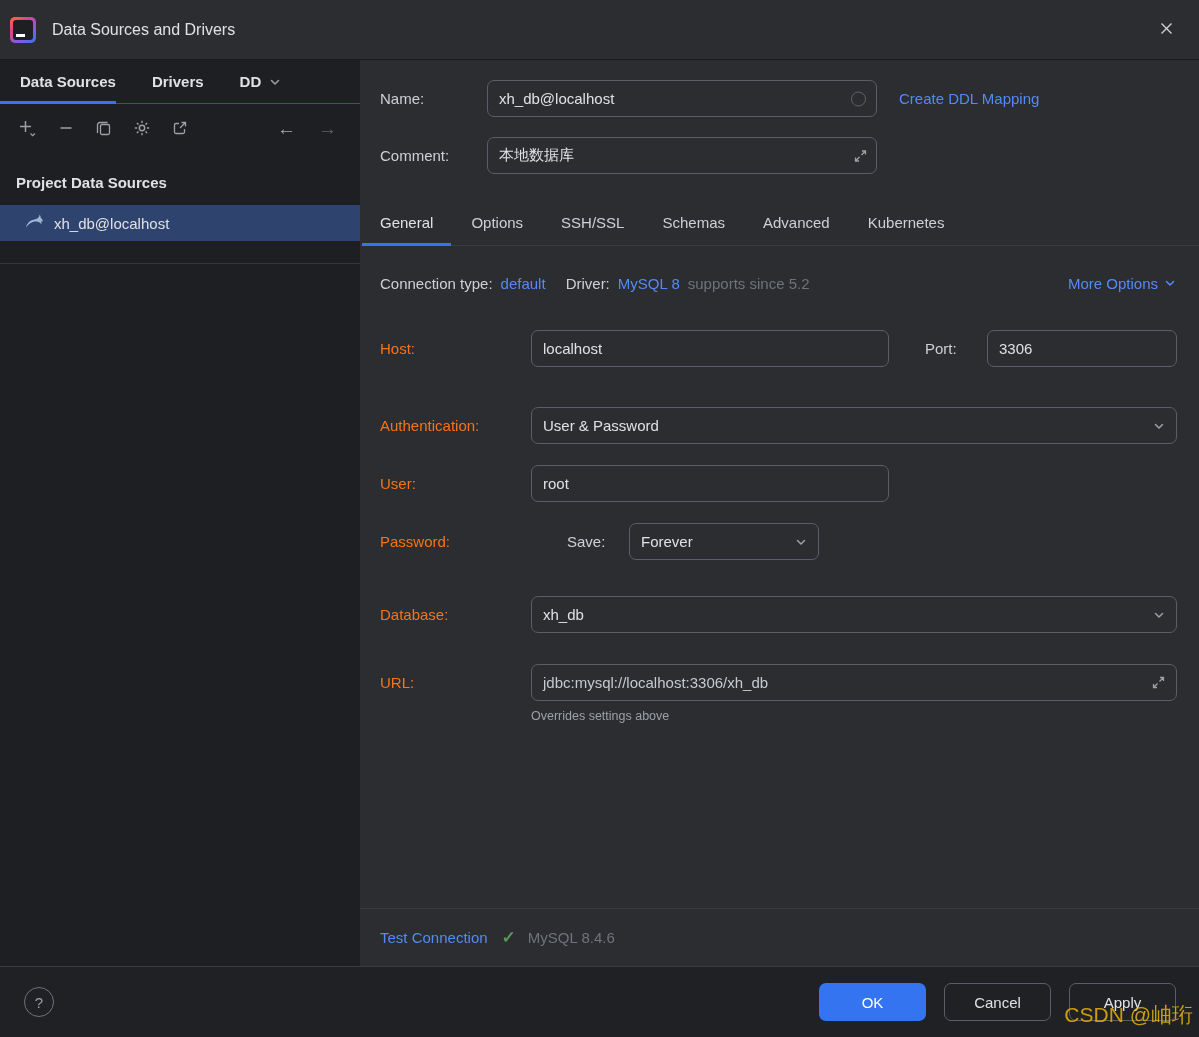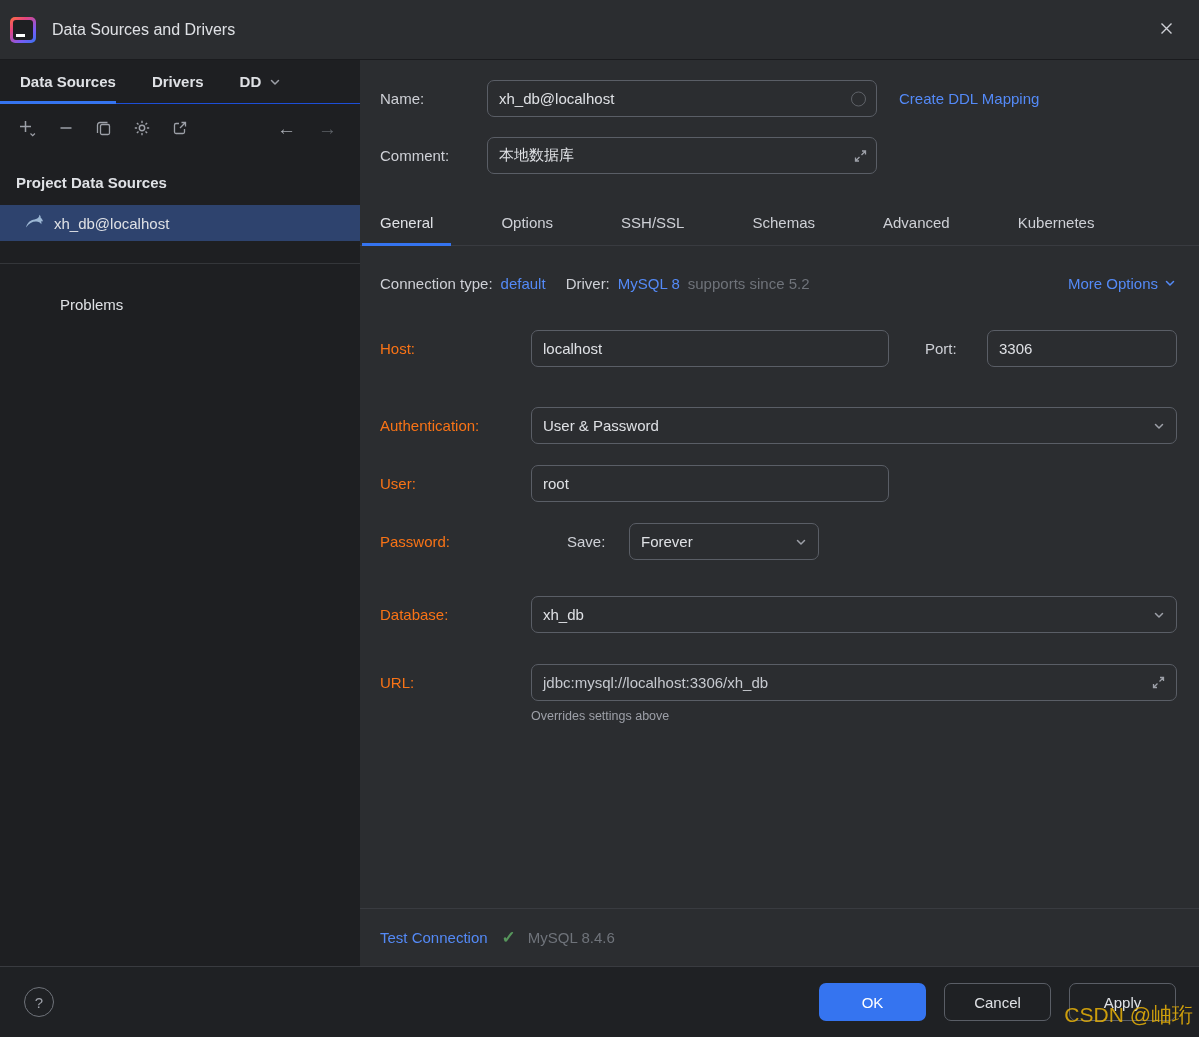--- a/index.html
+++ b/index.html
@@ -45,21 +45,21 @@
   .hrow + .hrow { margin-top:20px; }
   .hrow > label { width:107px; flex-shrink:0; font-size:15px; color:#ced0d6; }
   .field { position:relative; width:390px; height:37px; }
   .field input { width:100%; height:100%; background:#2b2d30; border:1px solid #5a5e66; border-radius:7px; color:#dfe1e5; font-size:15px; padding:0 34px 0 11px; font-family:inherit; outline:none; }
   .field input::placeholder { color:#6f737a; }
   .status-circle { position:absolute; right:11px; top:50%; transform:translateY(-50%); width:15px; height:15px; border:1.5px solid #6f737a; border-radius:50%; opacity:.75; }
   .expand-btn { position:absolute; right:9px; top:50%; transform:translateY(-50%); display:flex; cursor:pointer; }
   .link { color:#548af7; font-size:15px; text-decoration:none; cursor:pointer;text-align:center; }
   .hrow .link { margin-left:22px; }
 
-  .main-tabs { display:flex; margin-top:26px; height:46px; border-bottom:1px solid #393b40; padding-left:2px; flex-shrink:0;gap:30px; }
+  .main-tabs { display:flex; margin-top:26px; height:46px; border-bottom:1px solid #393b40; padding-left:2px; flex-shrink:0; }
   .main-tab { padding:0 18px; margin-right:2px; display:flex; align-items:center; font-size:15px; color:#ced0d6; position:relative; cursor:pointer; }
   .main-tab.active { color:#dfe1e5; }
   .main-tab.active::after { content:""; position:absolute; left:0; right:0; bottom:-1px; height:3px; background:#3574f0; }
 
   .content { flex:1; padding:26px 22px 0 20px; overflow:hidden; }
   .conn-row { display:flex; align-items:center; font-size:15px; color:#ced0d6; margin-bottom:36px; height:22px; }
   .ml8 { margin-left:8px; } .ml20 { margin-left:20px; }
   .note { color:#6f737a; }
   .more-link { margin-left:auto; display:flex; align-items:center; gap:5px; }
 
@@ -171,21 +171,20 @@
       <div class="tree-item selected">
         <span class="ds-icon">
           <svg width="20" height="20" viewBox="0 0 20 20">
               <path d="M2 14.5 C3.2 9.5 6.5 6.8 10.5 6.4 C12.6 6.2 14.1 5.3 14.9 3.8 C15.3 3.1 15.4 2.4 15.3 1.8 C16.3 2.5 16.8 3.6 16.7 4.7 C18 5.6 18.8 7 19 8.6 C18.4 8.3 17.8 8.2 17.2 8.4 C17.6 9.3 17.6 10.3 17.2 11.2 C16.2 9.6 14.5 8.7 12.3 8.6 C8.6 8.4 5.2 10.4 2 14.5 Z" fill="#9cb7d4"></path>
             </svg>
         </span>
         <span>xh_db@localhost</span>
       </div>
 
       <div class="side-divider"></div>
-      <div class="problems">Problems</div>
     </aside>
 
     <main class="main">
 
       <div class="main-header">
         <div class="hrow">
           <label>Name:</label>
           <div class="field">
             <input value="xh_db@localhost" style="">
             <span class="status-circle"></span>

